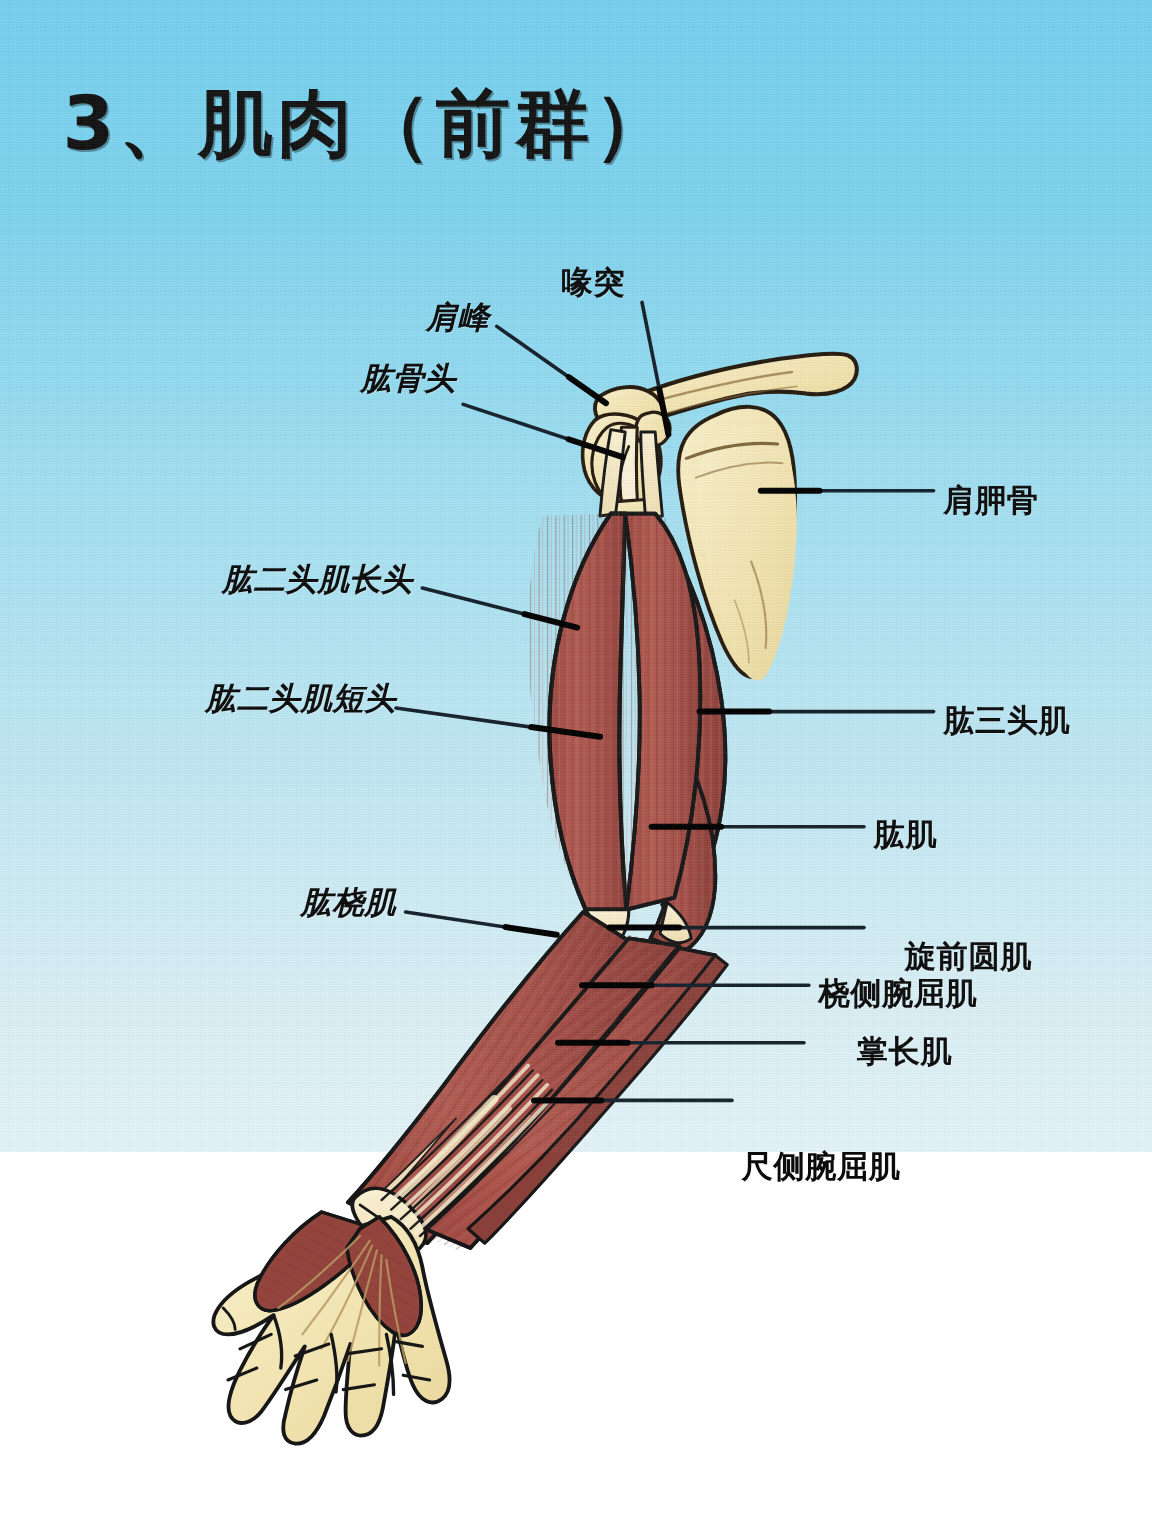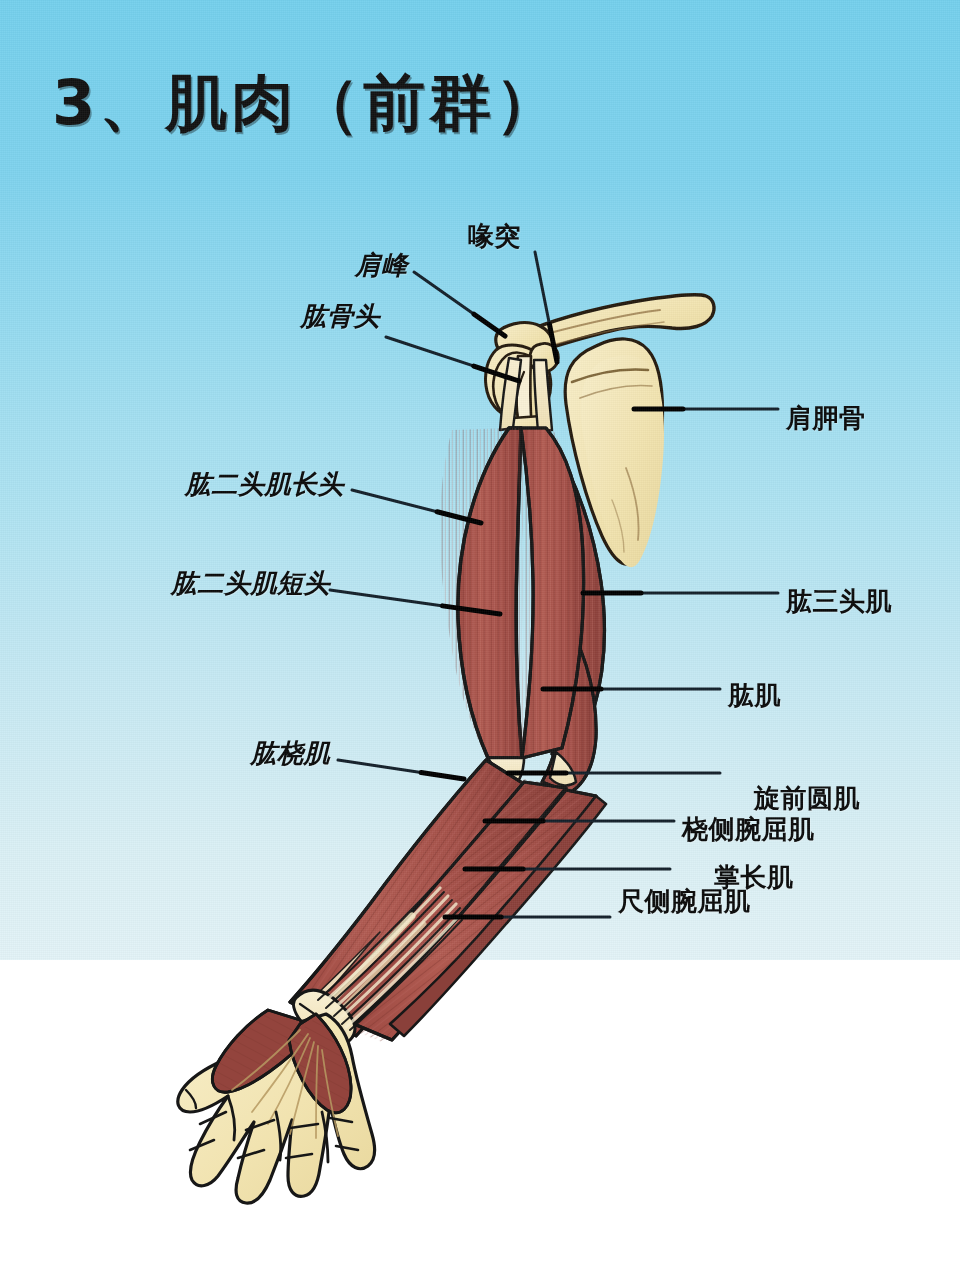--- a/index.html
+++ b/index.html
@@ -320,16 +320,16 @@
       <div class="lbl l" style="left: 380px; top: 303px;">肱骨头</div>
       <div class="lbl r" style="left: 786px; top: 405px;">肩胛骨</div>
       <div class="lbl l" style="left: 344px; top: 471px;">肱二头肌长头</div>
       <div class="lbl l" style="left: 330px; top: 570px;">肱二头肌短头</div>
       <div class="lbl r" style="left: 786px; top: 588px;">肱三头肌</div>
       <div class="lbl r" style="left: 728px; top: 684px; font-family: Liberation Mono, monospace;">肱肌</div>
       <div class="lbl l" style="left: 330px; top: 740px;">肱桡肌</div>
       <div class="lbl r" style="left: 728px; top: 785px; margin-left: 26px;">旋前圆肌</div>
       <div class="lbl r" style="left: 682px; top: 816px; text-align: center;">桡侧腕屈肌</div>
       <div class="lbl r" style="left: 714px; top: 864px;">掌长肌</div>
-      <div class="lbl r" style="left: 618px; top: 888px; text-align: right;">尺侧腕屈肌</div>
+      <div class="lbl r" style="left: 618px; top: 960px; text-align: right;">尺侧腕屈肌</div>
     </div>
 
 </div>
 
 </body></html>

